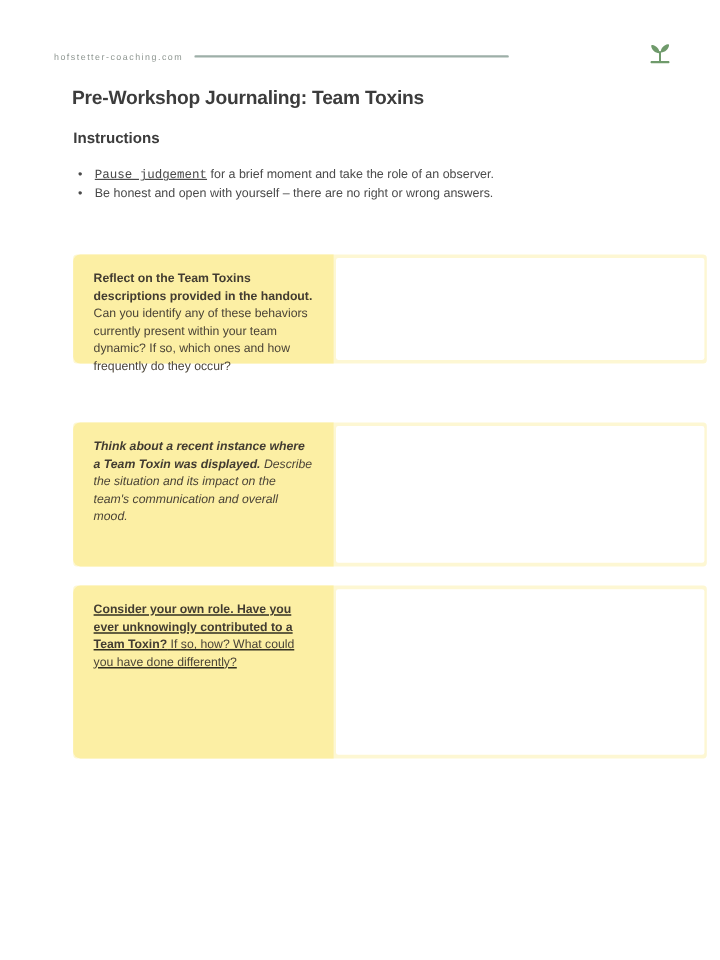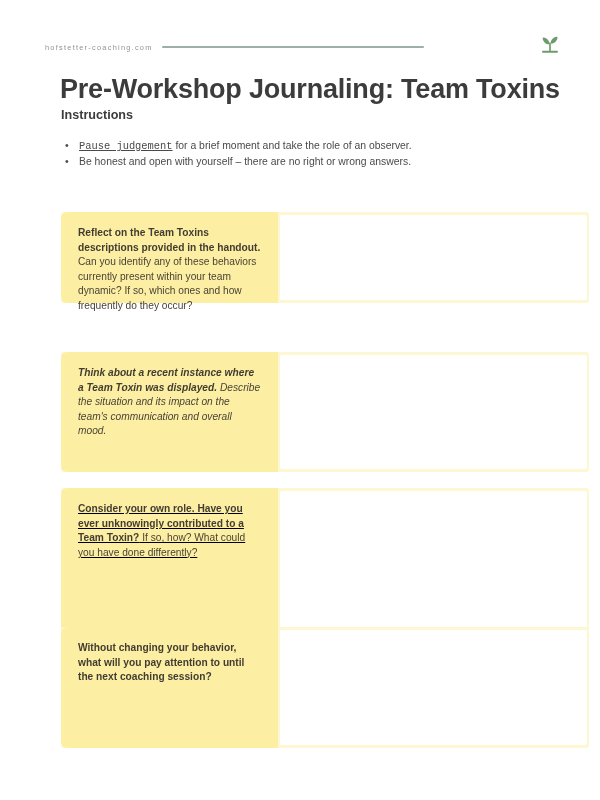--- a/index.html
+++ b/index.html
@@ -58,21 +58,21 @@
     display: flex;
     align-items: center;
     justify-content: center;
   }
 
   
   .page-title {
     position: absolute;
     left: 60px;
     top: 74px;
-    font-size: 27px;
+    font-size: 16px;
     font-weight: bold;
     color: #3c3c3c;
     letter-spacing: -0.2px;
     white-space: nowrap;
   }
 
   
   .instructions-heading {
     position: absolute;
     left: 61px;
@@ -198,19 +198,15 @@
     <div class="block" id="block-2">
       <div class="block-prompt"><b>Think about a recent instance where a Team Toxin was displayed.</b><span> Describe the situation and its impact on the team's communication and overall mood.</span></div>
       <div class="block-answer"></div>
     </div>
 
     <div class="block" id="block-3">
       <div class="block-prompt"><b>Consider your own role. Have you ever unknowingly contributed to a Team Toxin?</b><span>  If so, how?  What could you have done differently?</span></div>
       <div class="block-answer"></div>
     </div>
 
-    <div class="block" id="block-4">
-      <div class="block-prompt"><b>Without changing your behavior, what will you pay attention to until the next coaching session?</b><span></span></div>
-      <div class="block-answer"></div>
-    </div>
 
   </div>
 </div>
 
 </body></html>

